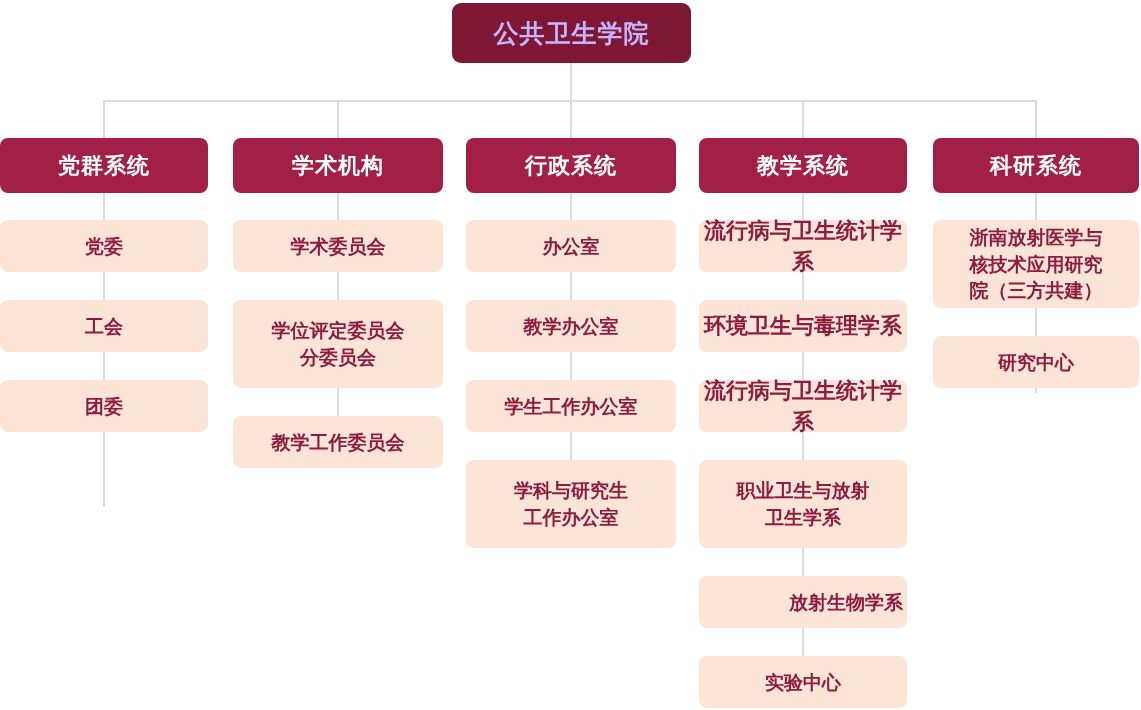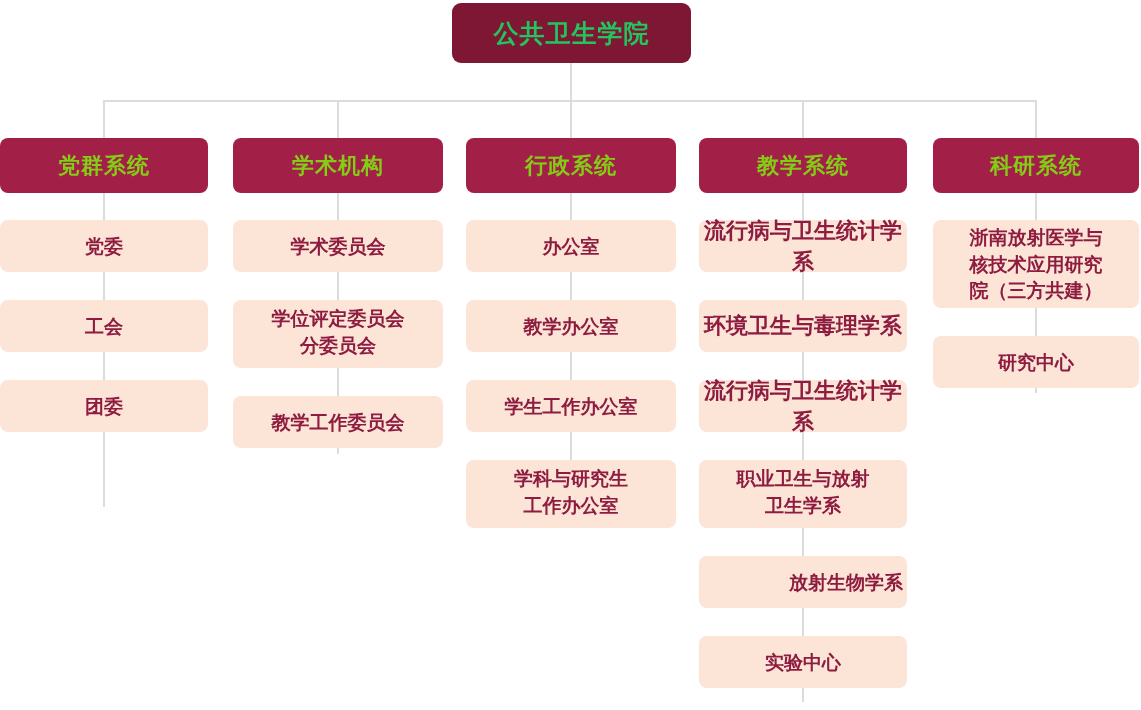--- a/index.html
+++ b/index.html
@@ -19,49 +19,49 @@
   .root-node {
     position: absolute;
     left: 452px; top: 3px;
     width: 239px; height: 60px;
     background: #7e1733;
     border-radius: 9px;
     display: flex; align-items: center; justify-content: center;
     z-index: 2;
   }
   .root-node span {
-    color: #22c55e; font-weight: bold; font-size: 25px; letter-spacing: 1px;
+    color: #c4b5fd; font-weight: bold; font-size: 25px; letter-spacing: 1px;
   }
   
   .column { position: absolute; top: 138px; z-index: 1; }
   .col-line {
     position: absolute; left: calc(50% - 1px); top: 27px;
     width: 2px; background: #dcdcdc; z-index: 0;
   }
   .col-header {
     position: relative; z-index: 1;
     height: 55px; margin-bottom: 27px;
     background: #a22047; border-radius: 8px;
     display: flex; align-items: center; justify-content: center;
   }
-  .col-header span { color: #84cc16; font-weight: bold; font-size: 22px; letter-spacing: 1px; }
+  .col-header span { color: #ffffff; font-weight: bold; font-size: 22px; letter-spacing: 1px; }
   .node {
     position: relative; z-index: 1;
     height: 52px; margin-bottom: 28px;
     background: #fce4d6; border-radius: 8px;
     display: flex; align-items: center; justify-content: center;
     padding: 12px 4px; box-sizing: border-box;
     text-align: center;
   }
   .node span {
     color: #8d1c40; font-weight: bold; font-size: 19px;
     line-height: 1.42; white-space: pre-line;
   }
   .node.compact span { font-size: 22px; }
-  .node.h2 { height: 68px; font-family: Liberation Mono, monospace; }
+  .node.h2 { height: 88px; }
   .node.h3 { height: 88px; }
   .node.mt31 { margin-top: 3px; justify-content: flex-end; }
   .node.mt33 { margin-top: 5px; }
   .col-1 { left: 0;     width: 208px; }
   .col-2 { left: 233px; width: 210px; }
   .col-3 { left: 466px; width: 210px; }
   .col-4 { left: 699px; width: 208px; }
   .col-5 { left: 933px; width: 206px; }
 </style>
 </head>

